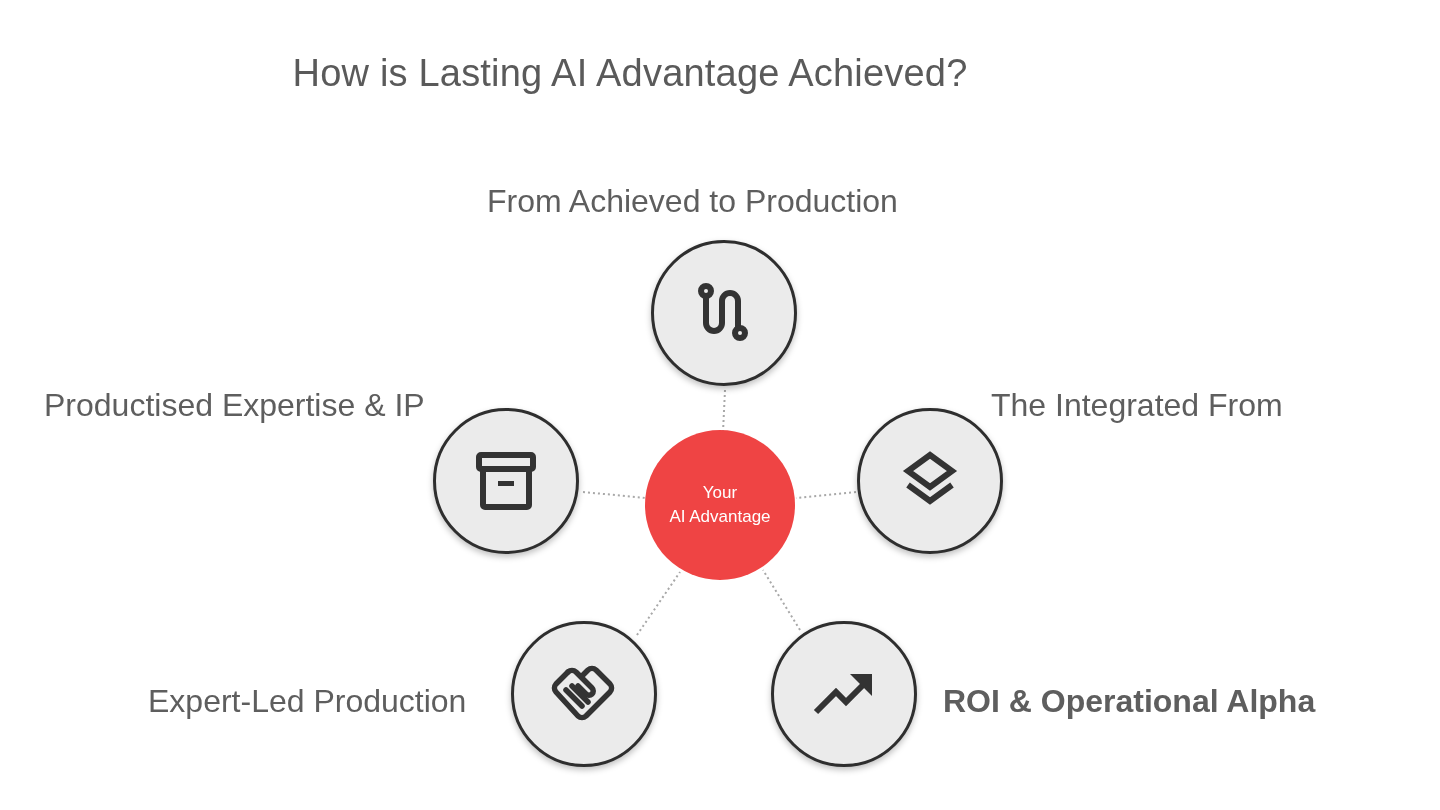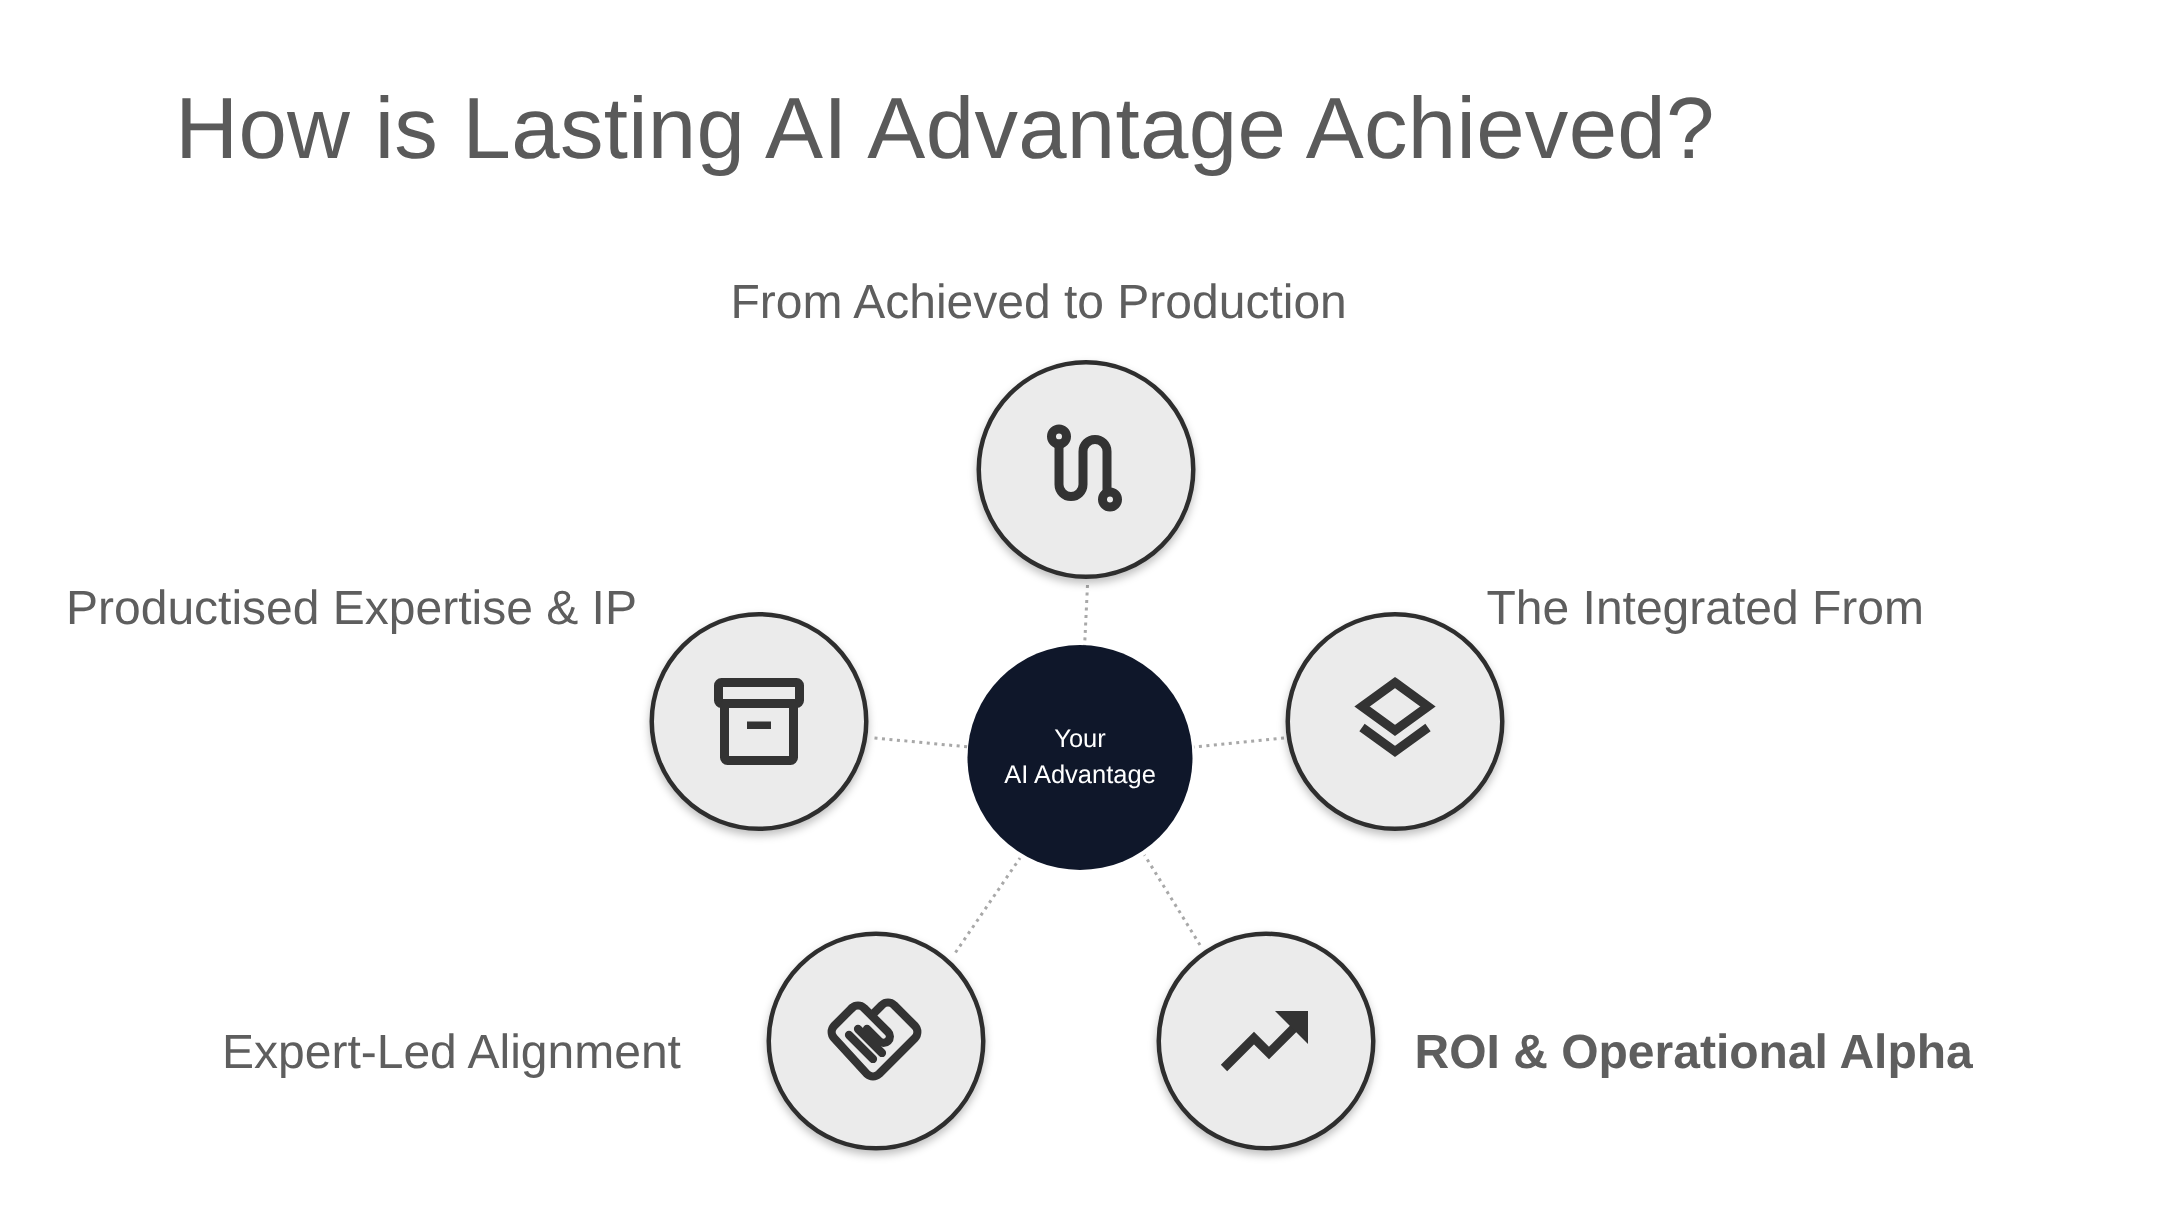--- a/index.html
+++ b/index.html
@@ -1,24 +1,24 @@
 <!DOCTYPE html>
 <html><head>
 <meta charset="utf-8">
 <style>
   html, body { margin:0; padding:0; }
   body { width:1440px; height:810px; background:#ffffff; position:relative; overflow:hidden;
          font-family:"Liberation Sans", sans-serif; }
   .title { position:absolute; left:0; top:52px; width:1260px; text-align:center;
-           font-size:58px; color:#5a5a5a; letter-spacing:0.2px; }
+           font-size:38px; color:#5a5a5a; letter-spacing:0.2px; }
   .label { position:absolute; font-size:32px; color:#5e5e5e; white-space:nowrap; }
   .node { position:absolute; width:146px; height:146px; border-radius:50%;
           background:#ebebeb; border:3px solid #2e2e2e; box-sizing:border-box;
           box-shadow:0 3px 6px rgba(0,0,0,0.25); display:flex; align-items:center; justify-content:center; }
-  .center { position:absolute; width:150px; height:150px; border-radius:50%; background:#0f172a;
+  .center { position:absolute; width:150px; height:150px; border-radius:50%; background:#ef4444;
             display:flex; flex-direction:column; align-items:center; justify-content:center;
             color:#ffffff; font-size:17px; line-height:24px; text-align:center; }
   svg.lines { position:absolute; left:0; top:0; }
 </style>
 </head>
 <body>
 
 <div class="title">How is Lasting AI Advantage Achieved?</div>
 
 <svg class="lines" width="1440" height="810">
@@ -27,21 +27,21 @@
     <line x1="583" y1="492" x2="646" y2="498"></line>
     <line x1="856" y1="492" x2="796" y2="498"></line>
     <line x1="637" y1="635" x2="680" y2="572"></line>
     <line x1="800" y1="630" x2="763" y2="570"></line>
   </g>
 </svg>
 
 <div class="label" style="left:487px; top:183px;">From Achieved to Production</div>
 <div class="label" style="left:32px; top:387px;margin-left:12px;">Productised Expertise &amp; IP</div>
 <div class="label" style="left:991px; top:387px;">The Integrated From</div>
-<div class="label" style="left:148px; top:683px;">Expert-Led Alignment</div>
+<div class="label" style="left:148px; top:683px;">Expert-Led Production</div>
 <div class="label" style="left:943px; top:683px;font-weight:bold;">ROI &amp; Operational Alpha</div>
 
 <div class="node" style="left:651px; top:240px;">
   <svg width="64" height="64" viewBox="0 0 64 64">
     <g fill="none" stroke="#333" stroke-width="6" stroke-linecap="round">
       <circle cx="14" cy="10" r="5"></circle>
       <path d="M14 15 V42 a8 8 0 0 0 16 0 V20 a8 8 0 0 1 16 0 V46"></path>
       <circle cx="48" cy="52" r="5"></circle>
     </g>
   </svg>

